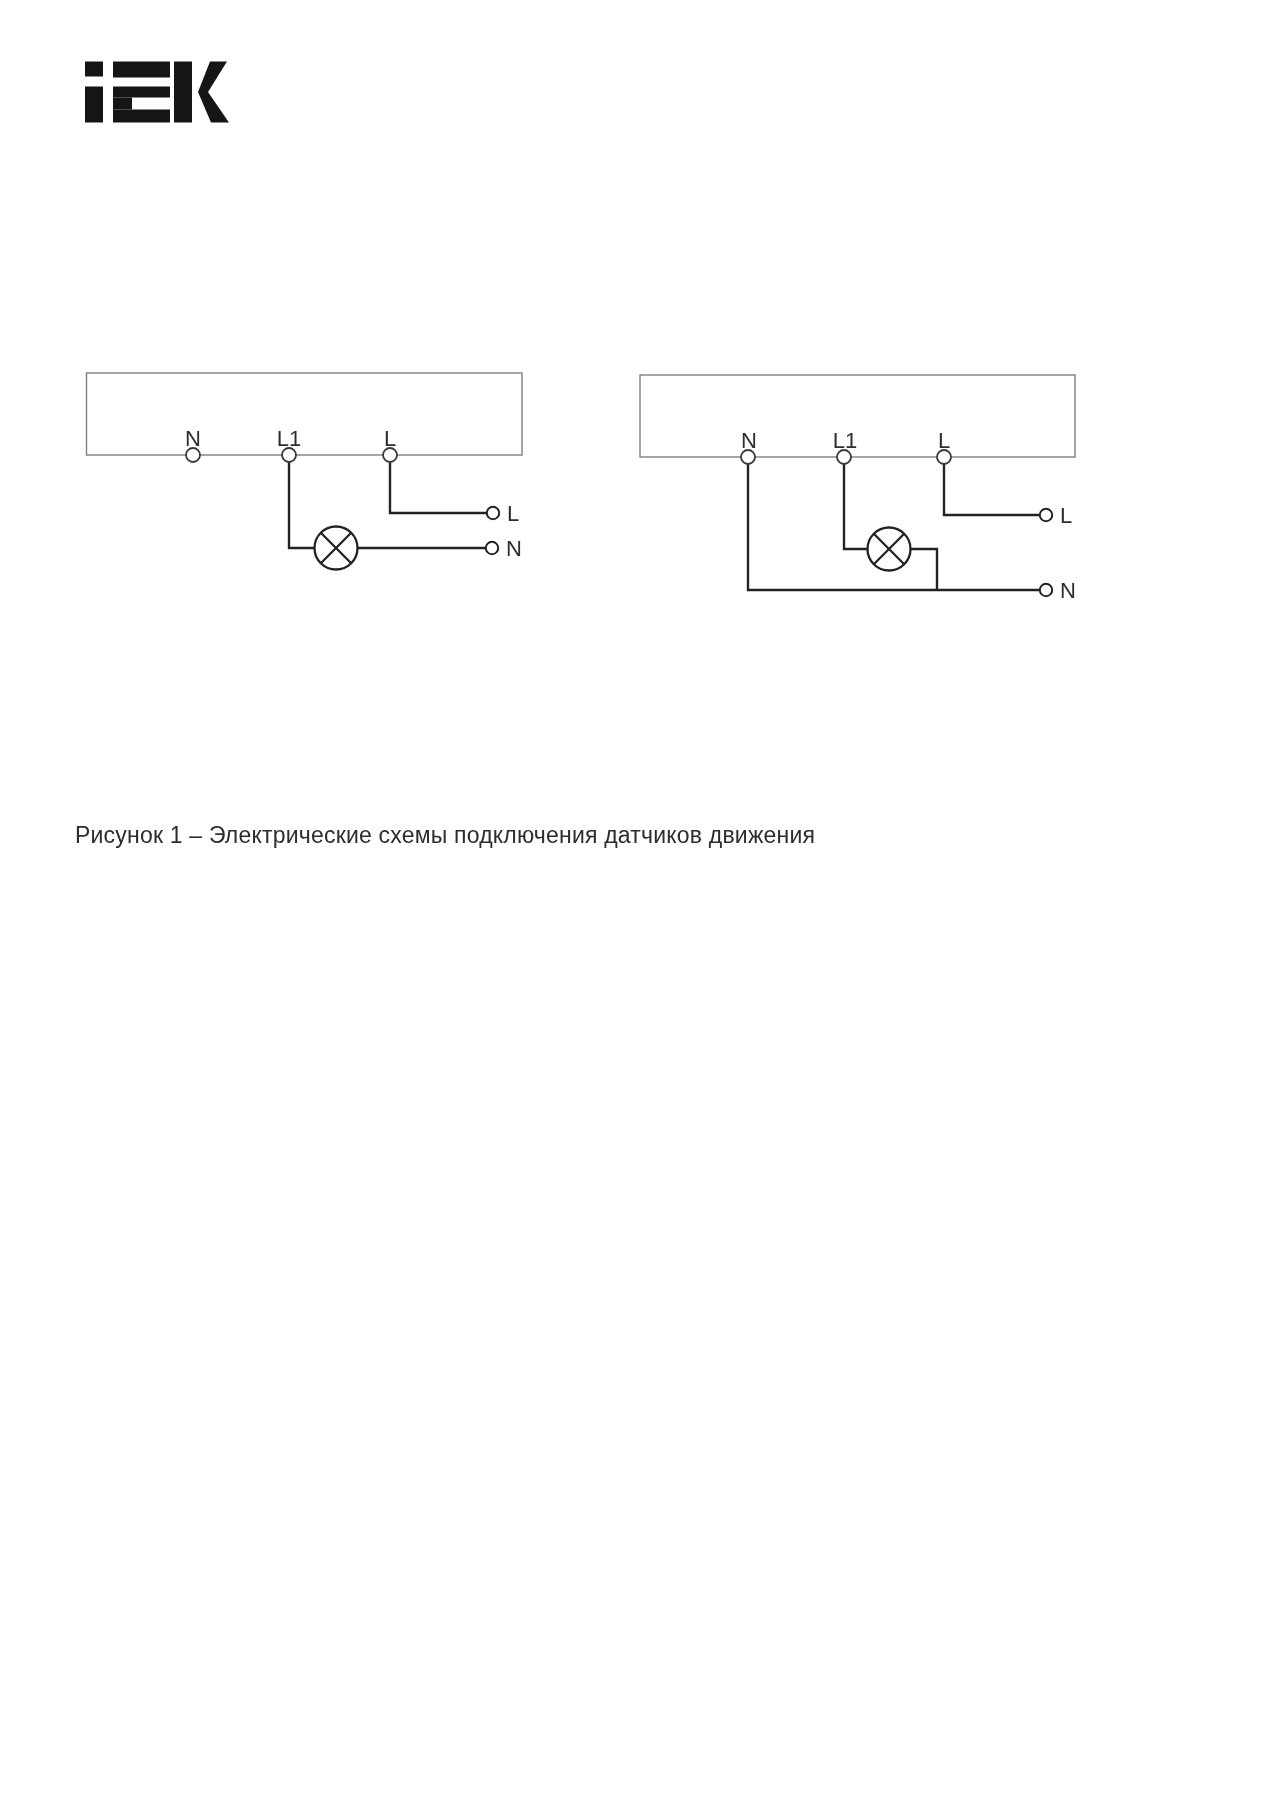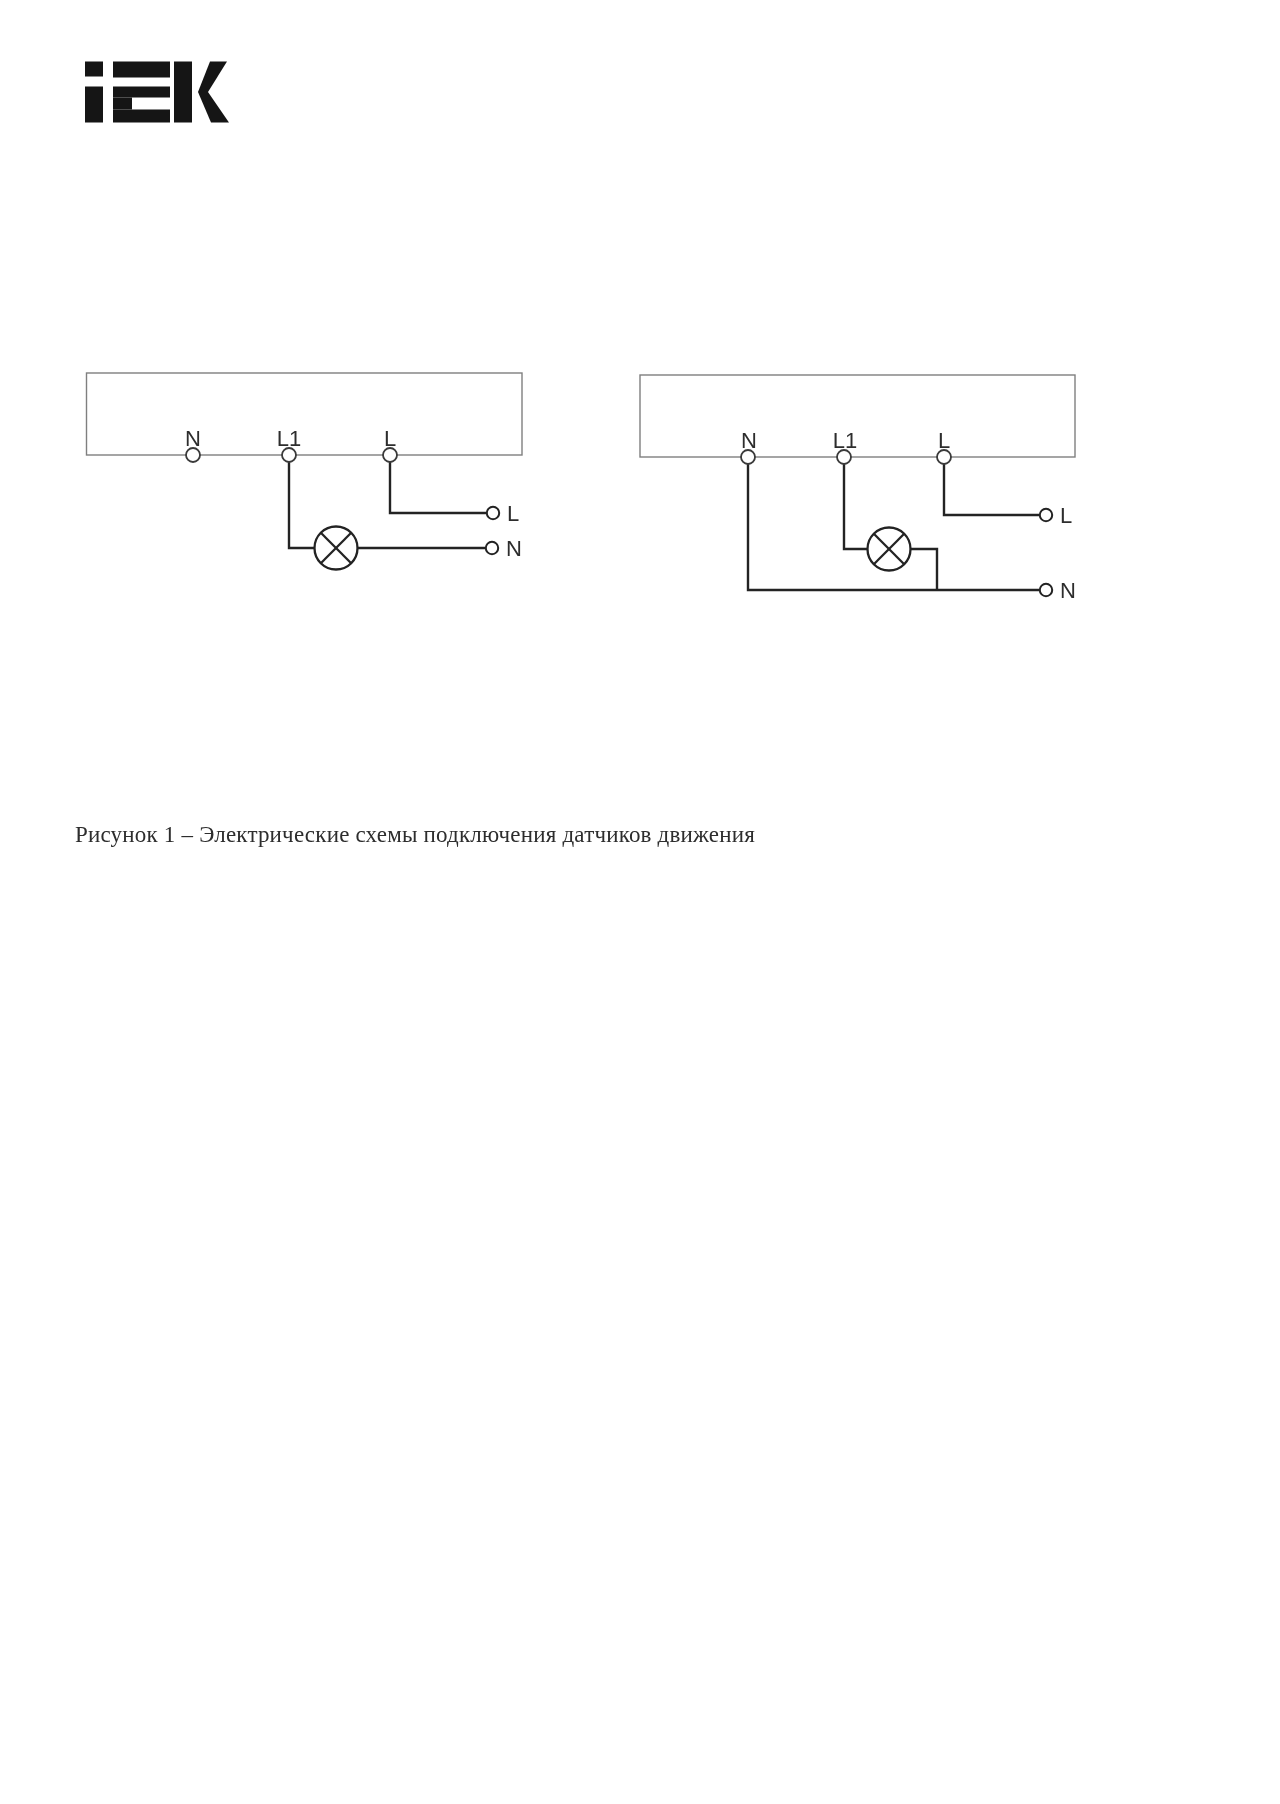--- a/index.html
+++ b/index.html
@@ -74,21 +74,20 @@
   }
   .caption {
     position: absolute;
     left: 75px;
     top: 822px;
     width: 1130px;
     font-size: 23px;
     color: #2d2d2d;
     letter-spacing: 0.2px;
     white-space: nowrap;
-    font-family: Liberation Serif, serif;
   }
   .logo-shape {
     fill: #151515;
   }
 </style>
 </head>
 <body>
 
 <div class="page">
 

